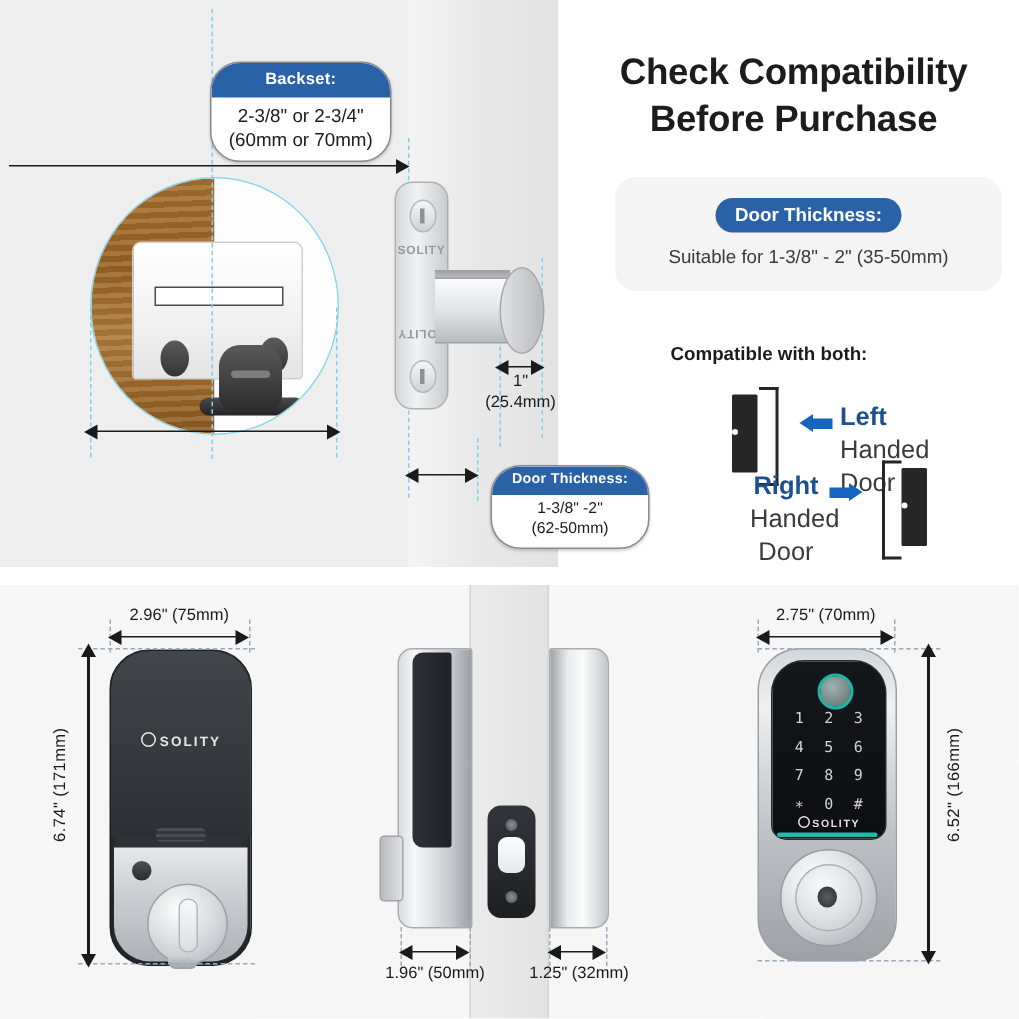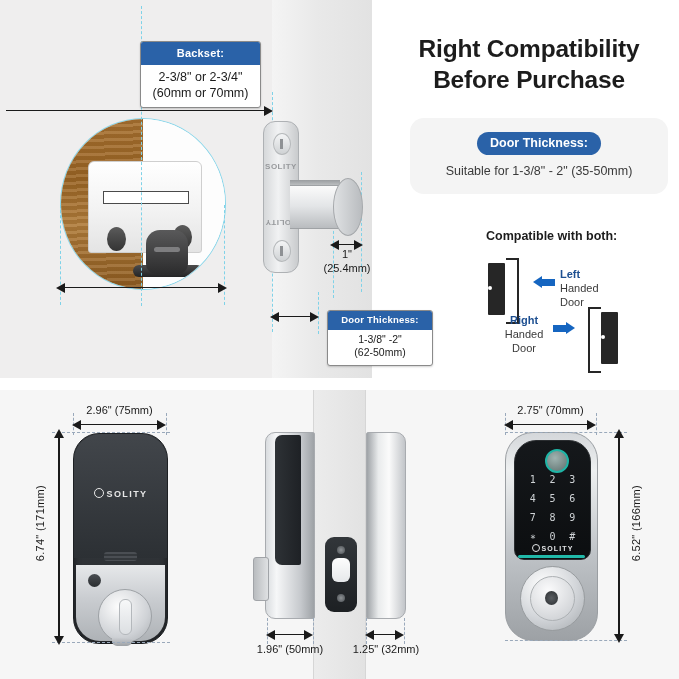--- a/index.html
+++ b/index.html
@@ -14,21 +14,21 @@
   
   .top-section{position:absolute;left:0;top:0;width:679px;height:378px;background:#ffffff;}
   .top-illus-bg{position:absolute;left:0;top:0;width:372px;height:378px;background:#efeeee;}
   .top-door-panel{position:absolute;left:272px;top:0;width:100px;height:378px;
     background:linear-gradient(90deg,#f4f4f4 0%,#e9e9e9 45%,#e2e2e2 100%);}
 
   
   .vdash{position:absolute;width:0;border-left:1px dashed #7fd2e8;}
 
   
-  .callout{position:absolute;background:#ffffff;border:1px solid #8a8a8a;border-radius:3px;
+  .callout{position:absolute;background:#ffffff;border:1px solid #8a8a8a;border-radius:20px;
     overflow:hidden;box-shadow:0 1px 2px rgba(0,0,0,.18);}
   .callout .chead{background:#2a62a8;color:#ffffff;font-weight:bold;text-align:center;
     letter-spacing:.2px;line-height:1.35;}
   .callout .cbody{color:#1b1b1b;text-align:center;line-height:1.3;padding:4px 8px 6px;}
 
   #callout-backset{left:140px;top:41px;width:119px;}
   #callout-backset .chead{font-size:11px;padding:4px 0 4px;}
   #callout-backset .cbody{font-size:12.5px;}
 
   #callout-doorhole{left:53px;top:293px;width:135px;}
@@ -86,26 +86,26 @@
 
   
   .headline{position:absolute;left:386px;top:34px;width:286px;text-align:center;
     font-size:24.5px;font-weight:bold;color:#1c1c1c;line-height:1.25;letter-spacing:-.2px;}
   .thick-card{position:absolute;left:410px;top:118px;width:238px;border-radius:14px;background:#f4f4f4;
     padding:14px 10px 16px;text-align:center;}
   .pill{display:inline-block;background:#2a62a8;color:#fff;border-radius:13px;
     padding:4px 13px 5px;font-size:12.5px;font-weight:bold;}
   .thick-sub{margin-top:9px;font-size:12.5px;color:#3a3a3a;}
 
-  .compat-title{position:absolute;left:486px;top:229px;font-size:12.5px;font-weight:bold;color:#1c1c1c;}
+  .compat-title{position:absolute;left:447px;top:229px;font-size:12.5px;font-weight:bold;color:#1c1c1c;}
   .door-icon{position:absolute;}
   .door-slab{position:absolute;width:17px;height:52px;background:#262626;border-radius:1px;}
   .door-slab:after{content:"";position:absolute;top:23px;width:4px;height:4px;border-radius:50%;background:#fff;}
   .door-frame{position:absolute;width:11px;height:62px;border:2.5px solid #262626;}
-  .hand-label{position:absolute;font-size:11px;line-height:1.28;color:#3a3a3a;}
+  .hand-label{position:absolute;font-size:17px;line-height:1.28;color:#3a3a3a;}
   .hand-label b{color:#1d4f91;font-weight:bold;}
   .blue-arrow{position:absolute;height:7px;background:#1565c0;}
   .blue-arrow-head{position:absolute;width:0;height:0;}
 
   
   .bottom-section{position:absolute;left:0;top:390px;width:679px;height:289px;background:#f6f6f6;}
   .bot-door{position:absolute;left:313px;top:390px;width:53px;height:289px;
     background:linear-gradient(90deg,#ececec,#e2e2e2);}
   .bot-door-l{position:absolute;left:313px;top:390px;width:1px;height:289px;background:#d6d6d6;}
   .bot-door-r{position:absolute;left:365px;top:390px;width:1px;height:289px;background:#d6d6d6;}
@@ -249,21 +249,21 @@
 
     <div class="callout" id="callout-thickness">
       <div class="chead">Door Thickness:</div>
       <div class="cbody">
         <div>1-3/8" -2"</div>
         <div>(62-50mm)</div>
       </div>
     </div>
 
     <div class="headline">
-      <div>Right Compatibility</div>
+      <div>Check Compatibility</div>
       <div>Before Purchase</div>
     </div>
 
     <div class="thick-card">
       <span class="pill">Door Thickness:</span>
       <div class="thick-sub">Suitable for 1-3/8" - 2" (35-50mm)</div>
     </div>
 
     <div class="compat-title">Compatible with both:</div>
 

